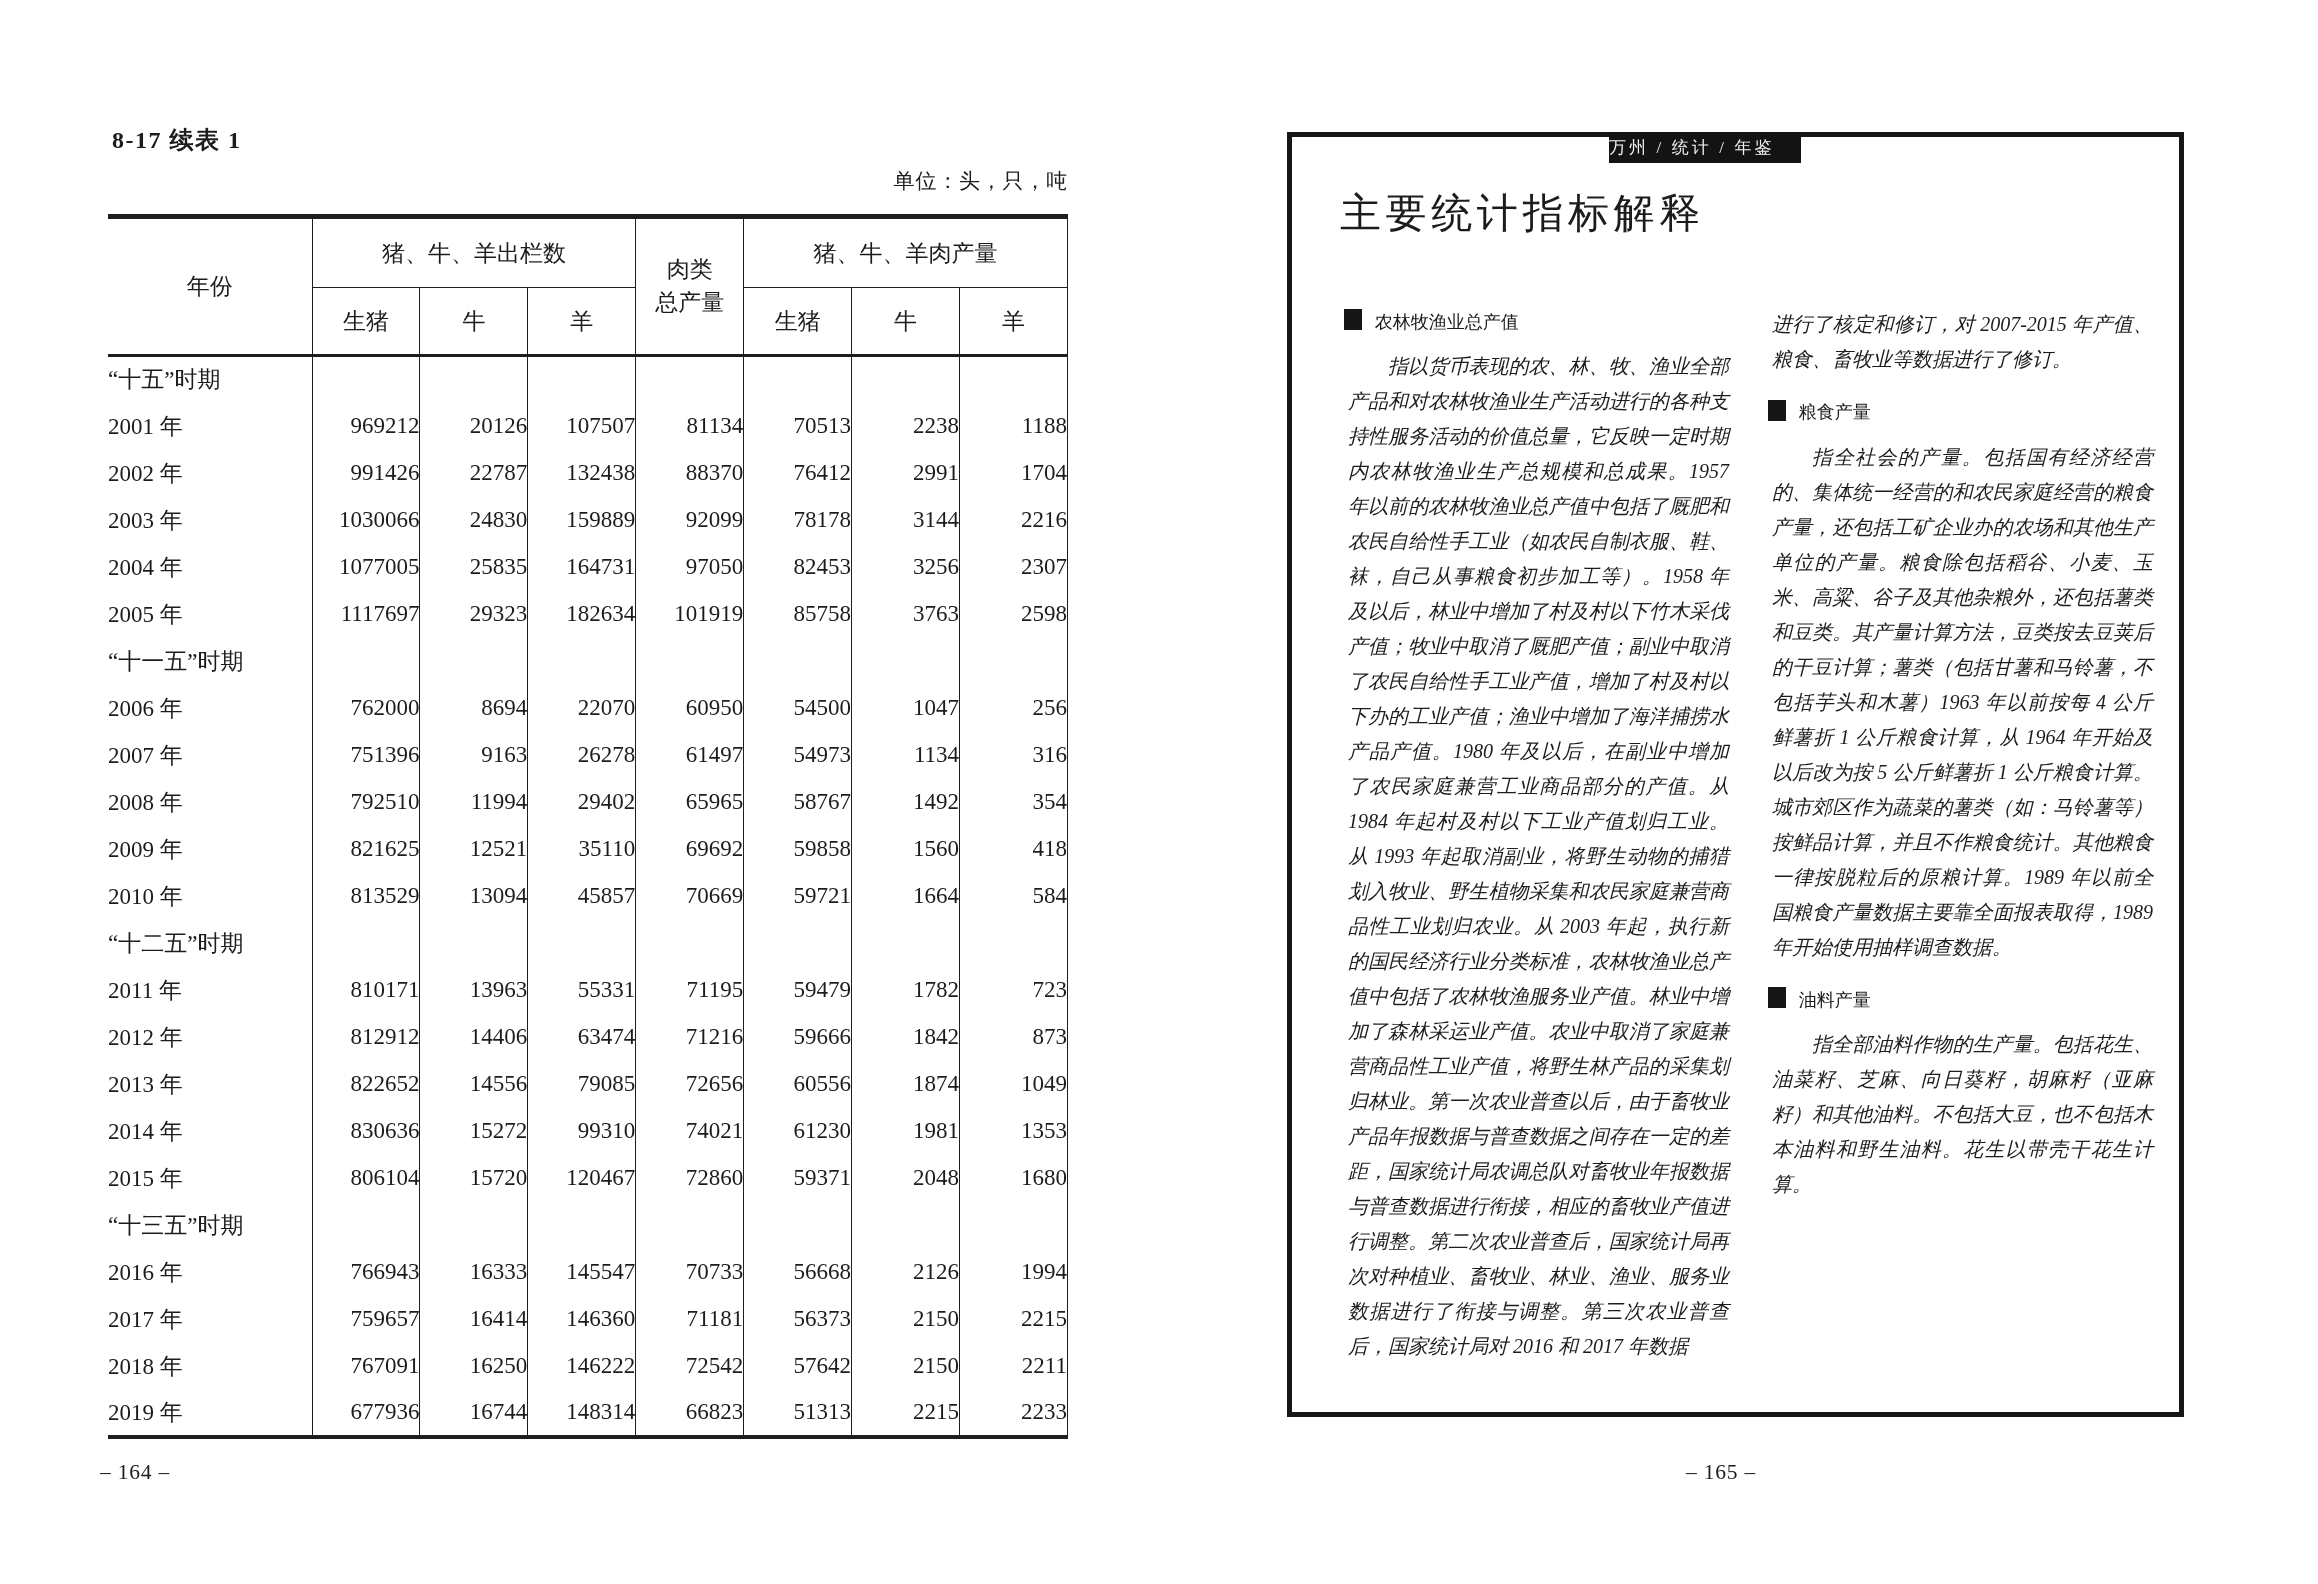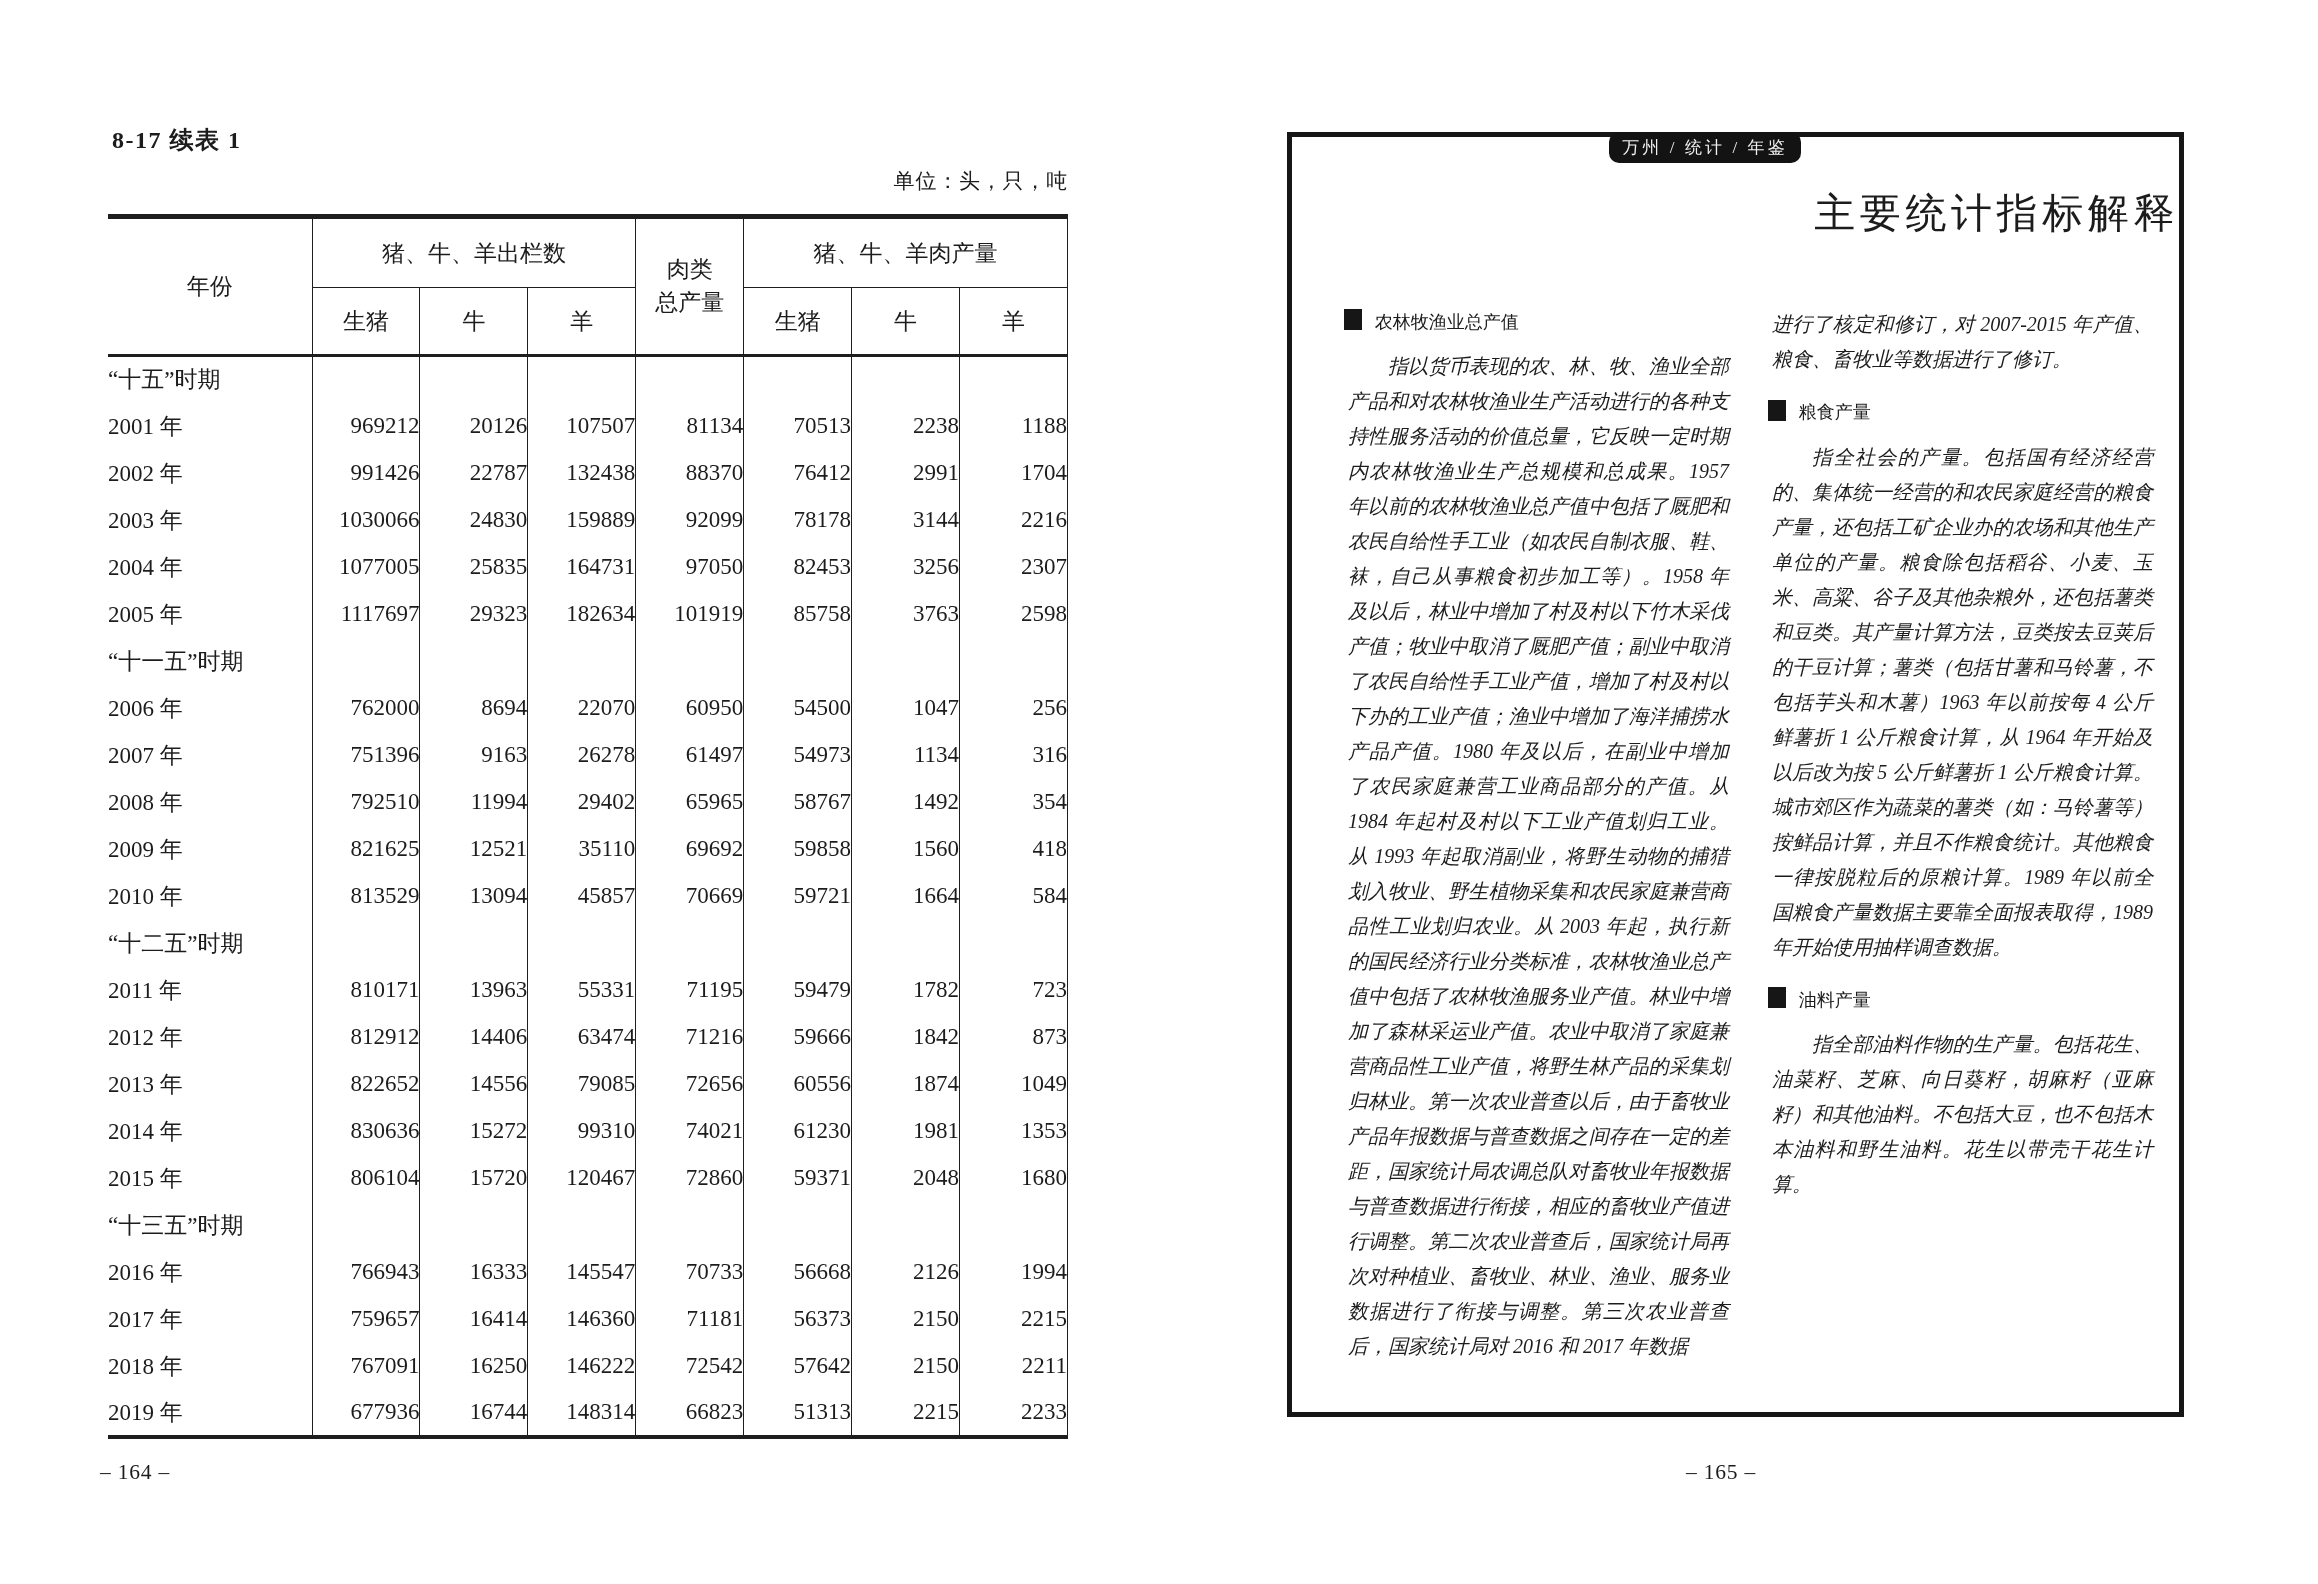--- a/index.html
+++ b/index.html
@@ -33,25 +33,26 @@
   .pagenum.left{position:absolute;left:100px;top:1460px;}
   .pagenum.right{position:absolute;left:1287px;top:1460px;width:868px;text-align:center;}
   
   .frame{
     position:absolute;left:1287px;top:132px;width:897px;height:1285px;
     border:5.4px solid #161616;box-sizing:border-box;background:#ffffff;
   }
   .tab{
     position:absolute;left:317px;top:-5.4px;width:192px;height:31px;
     background:#131313;color:#f1f1f1;font-size:17px;letter-spacing:3.1px;
-    text-align:center;line-height:32px;white-space:nowrap;border-radius:10px;
+    text-align:left;line-height:32px;white-space:nowrap;
   }
   .page-title{
-    margin:49px 0 0;text-align:right;font-size:41px;font-weight:normal;
+    margin:49px 0 0;text-align:left;font-size:41px;font-weight:normal;
     letter-spacing:4.6px;
+    padding-left:48px;
   }
   .columns{position:absolute;left:52px;top:166px;display:flex;gap:35px;}
   .textcol{width:389px;font-size:20px;line-height:35px;text-align:justify;}
   .textcol p.para{margin:4px;font-style:italic;}
   .textcol p.para.indent{text-indent:2em;}
   .sec-heading{font-size:18px;margin:18.4px 0 9.2px;white-space:nowrap;}
   .sec-heading.first{margin-top:1.5px;}
   .sq{display:inline-block;width:18.4px;height:21px;background:#161616;margin-right:12.3px;vertical-align:-2.3px;}
 </style>
 </head>

